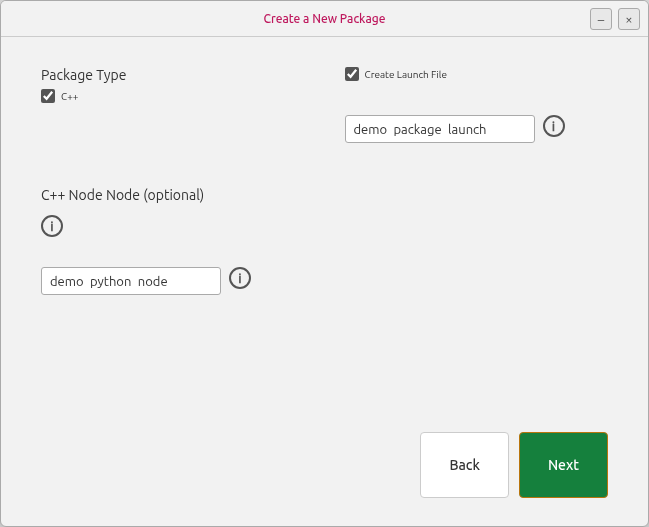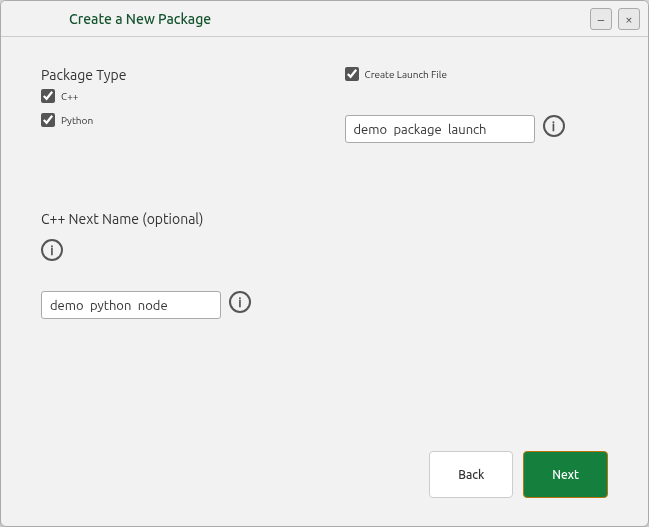--- a/index.html
+++ b/index.html
@@ -39,24 +39,25 @@
       align-items: center;
       justify-content: space-between;
       flex-shrink: 0;
     }
 
     .title-bar-spacer {
       width: 60px;
     }
 
     .title-bar-title {
-      font-size: 14px;
-      color: #14532d;
+      font-size: 12px;
+      color: #be185d;
       font-weight: 500;
       flex: 1;
+      text-align: center;
     }
 
     .title-bar-controls {
       display: flex;
       gap: 6px;
       width: 60px;
       justify-content: flex-end;
     }
 
     .title-btn {
@@ -172,24 +173,24 @@
     }
 
     .footer {
       display: flex;
       justify-content: flex-end;
       gap: 10px;
       padding: 16px 0 8px 0;
     }
 
     .btn {
-      padding: 16px 28px;
+      padding: 24px 28px;
       border-radius: 4px;
       cursor: pointer;
-      font-size: 12px;
+      font-size: 14px;
       font-weight: 500;
       border: none;
       min-width: 82px;
     }
 
     .btn-back {
       background: white;
       border: 1px solid #ccc;
       color: #333;
     }
@@ -217,31 +218,27 @@
     <div class="form-grid">
 
       <div class="left-col">
         <div>
           <div class="section-label">Package Type</div>
           <div class="checkboxes-group">
             <div class="checkbox-row">
               <input type="checkbox" id="cpp-check" checked="" style="">
               <label for="cpp-check">C++</label>
             </div>
-            <div class="checkbox-row">
-              <input type="checkbox" id="python-check" checked="" style="">
-              <label for="python-check">Python</label>
-            </div>
           </div>
         </div>
 
         <div class="spacer-top"></div>
 
         <div class="field-group">
-          <div class="section-label">C++ Next Name (optional)</div>
+          <div class="section-label">C++ Node Node (optional)</div>
           <div class="field-row">
             <div class="info-icon">ℹ</div>
           </div>
         </div>
 
         <div class="field-group">
           <div class="field-row">
             <input type="text" class="text-input" value="demo_python_node" style="">
             <div class="info-icon">ℹ</div>
           </div>

